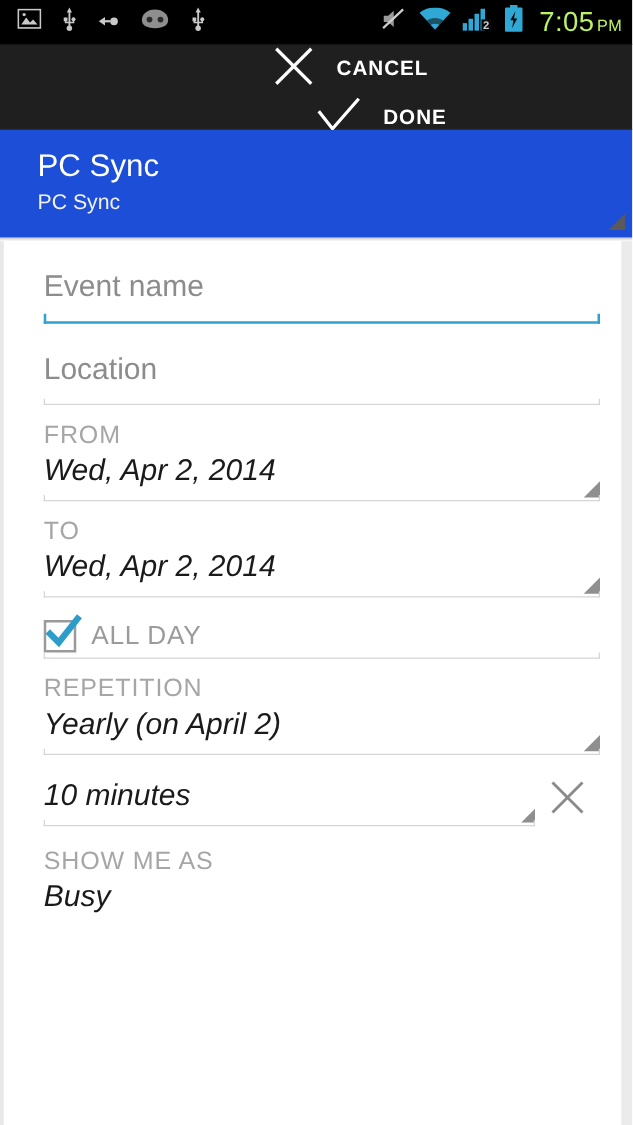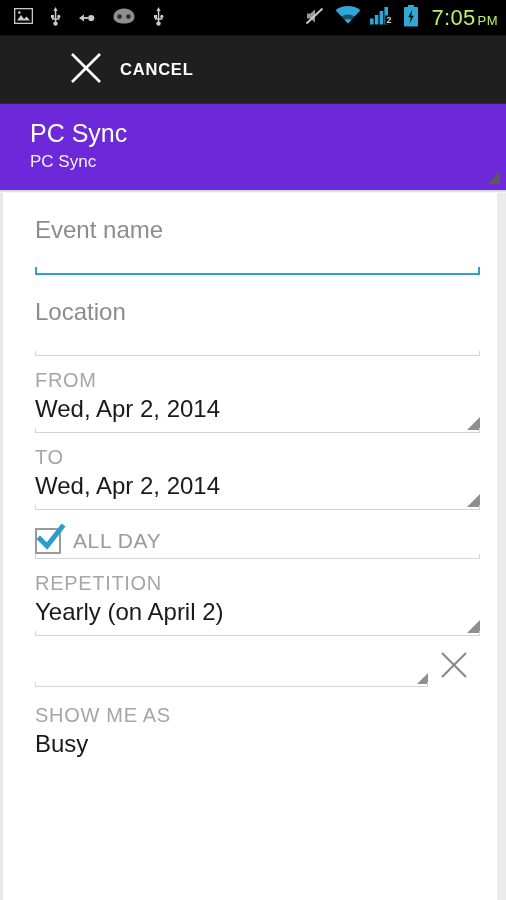--- a/index.html
+++ b/index.html
@@ -44,20 +44,21 @@
   }
   .clock .ampm { font-size: 13px; margin-left: 2px; letter-spacing: 0.5px; }
 
   
   .action-bar {
     height: 68px;
     background: #1F1F1F;
     display: flex;
     align-items: center;
     border-bottom: 1px solid #2c2c2c;
+    flex-direction: column;
   }
   .ab-btn {
     display: flex;
     align-items: center;
     height: 100%;
     cursor: pointer;
     padding: 0 14px;
   }
   .ab-cancel { margin-left: 55px; }
   .ab-done   { margin-left: 103px; }
@@ -66,21 +67,21 @@
     font-size: 16.5px;
     font-weight: bold;
     letter-spacing: 0.8px;
     margin-left: 17px;
   }
 
   
   .account-header {
     position: relative;
     height: 86px;
-    background: #6d28d9;
+    background: #1d4ed8;
     padding: 14px 0 0 30px;
     cursor: pointer;
   }
   .account-primary {
     color: #ffffff;
     font-size: 25px;
     line-height: 30px;
     font-weight: normal;
   }
   .account-secondary {
@@ -115,21 +116,21 @@
   .form-inner { padding: 0 0 0 0; }
 
   .field {
     position: relative;
     margin: 0 17px 0 32px;
   }
 
   
   .field-text {
     padding-top: 22px;
-    padding-bottom: 28px;
+    padding-bottom: 12px;
   }
   .placeholder {
     color: #8c8c8c;
     font-size: 24px;
     line-height: 30px;
     font-weight: normal;
   }
   .rule {
     height: 1px;
     background: #d5d5d5;
@@ -157,20 +158,21 @@
     color: #a6a6a6;
     font-size: 20px;
     letter-spacing: 0.7px;
     line-height: 20px;
   }
   .fvalue {
     color: #1a1a1a;
     font-size: 24px;
     line-height: 34px;
     margin-top: 2px;
+    font-style: italic;
   }
   .spinner-tri {
     position: absolute;
     right: 0;
     bottom: 2px;
     width: 0; height: 0;
     border-left: 13px solid transparent;
     border-bottom: 13px solid #8f8f8f;
   }
   .spinner-tri-sm {
@@ -333,20 +335,28 @@
     <div class="ab-btn ab-cancel">
       <span>
         <svg width="34" height="34" viewBox="0 0 34 34">
           <line x1="3" y1="3" x2="31" y2="31" stroke="#ffffff" stroke-width="2.6"></line>
           <line x1="31" y1="3" x2="3" y2="31" stroke="#ffffff" stroke-width="2.6"></line>
         </svg>
       </span>
       <span class="ab-label">CANCEL</span>
     </div>
 
+    <div class="ab-btn ab-done">
+      <span>
+        <svg width="38" height="34" viewBox="0 0 38 34">
+          <polyline points="3,14 14,28 35,4" fill="none" stroke="#ffffff" stroke-width="2.6"></polyline>
+        </svg>
+      </span>
+      <span class="ab-label">DONE</span>
+    </div>
 
   </div>
 
   <div class="account-header">
     <div class="account-primary">PC Sync</div>
     <div class="account-secondary">PC Sync</div>
     <span class="spinner-tri-dark"></span>
   </div>
   <div class="header-shadow"></div>
 
@@ -402,20 +412,21 @@
         <div class="flabel">REPETITION</div>
         <div class="fvalue">Yearly (on April 2)</div>
         <span class="spinner-tri"></span>
       </div>
       <div class="field">
         <div class="rule"></div>
       </div>
 
       <div class="reminder-row">
         <div class="reminder-main">
+          <div class="fvalue">10 minutes</div>
           <span class="spinner-tri spinner-tri-sm"></span>
         </div>
         <div class="reminder-x">
           <span>
             <svg width="30" height="30" viewBox="0 0 30 30">
               <line x1="3" y1="3" x2="27" y2="27" stroke="#8a8a8a" stroke-width="2.2"></line>
               <line x1="27" y1="3" x2="3" y2="27" stroke="#8a8a8a" stroke-width="2.2"></line>
             </svg>
           </span>
         </div>

